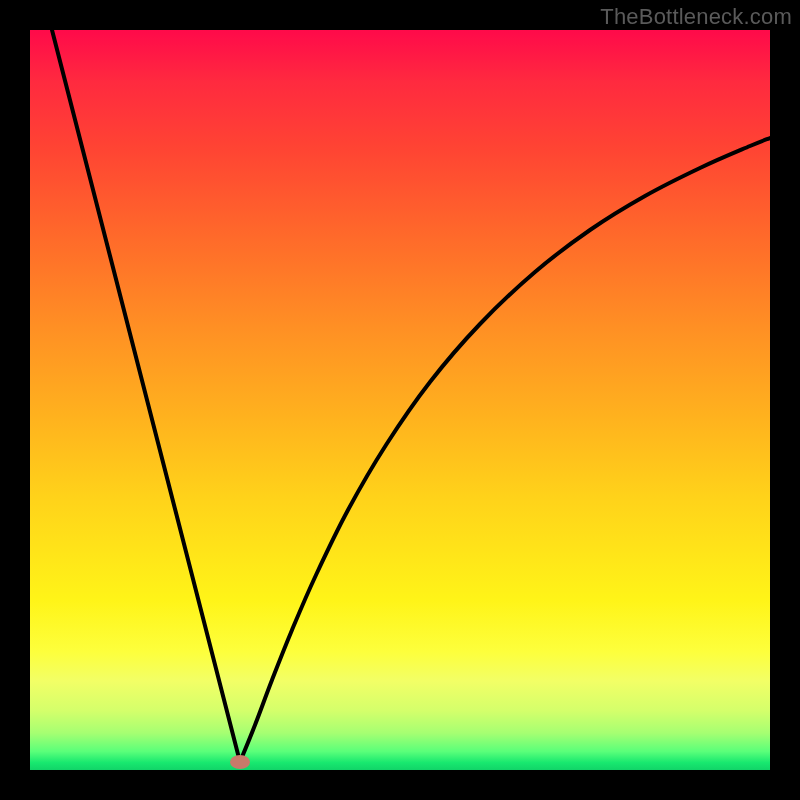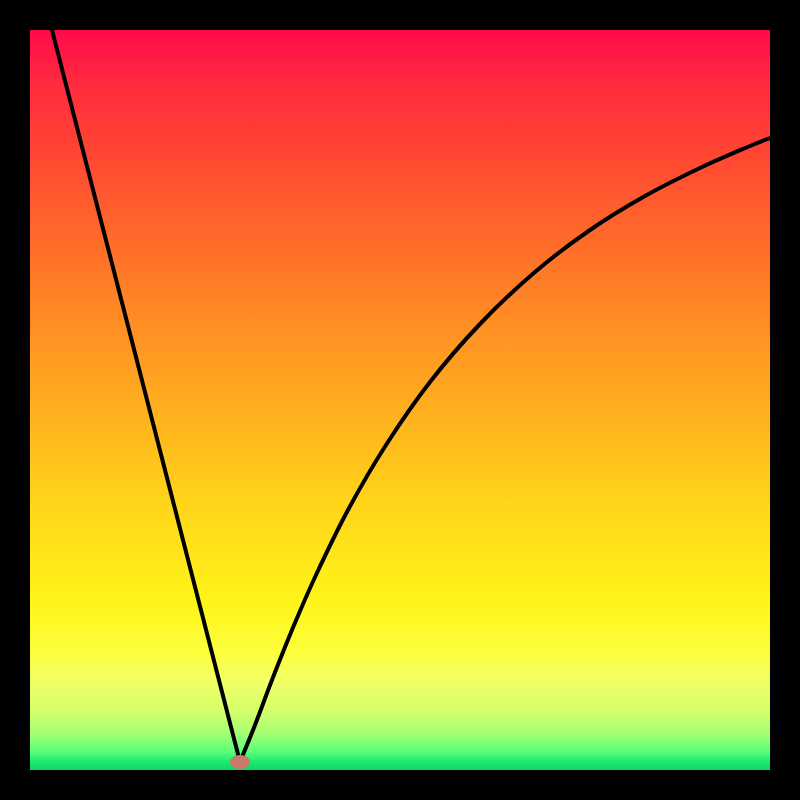--- a/index.html
+++ b/index.html
@@ -76,13 +76,14 @@
   <div class="plot">
     <div class="gradient"></div>
 
     <svg class="curve" viewBox="0 0 740 740" preserveAspectRatio="none">
       <path id="left-path" d="M 22 0 L 210 732" fill="none" stroke="#000000" stroke-width="4" stroke-linecap="round"></path>
       <path id="right-path" d="M 210 732 C 212.7 725.34, 219.24 709.76, 225 695 C 230.76 680.24, 235.34 667.1, 242 650 C 248.66 632.9, 254.08 618.9, 262 600 C 269.92 581.1, 275.92 566.6, 286 545 C 296.08 523.4, 305.4 503.4, 318 480 C 330.6 456.6, 341.24 438.04, 356 415 C 370.76 391.96, 383.08 373.78, 400 352 C 416.92 330.22, 431.1 313.8, 450 294 C 468.9 274.2, 485.2 258.92, 505 242 C 524.8 225.08, 540.2 213.68, 560 200 C 579.8 186.32, 595.2 177.16, 615 166 C 634.8 154.84, 651.1 147, 670 138 C 688.9 129, 707.4 121.4, 720 116 C 732.6 110.6, 736.4 109.44, 740 108" fill="none" stroke="#000000" stroke-width="4" stroke-linecap="round" stroke-linejoin="round"></path>
       <ellipse id="min-marker" cx="210" cy="732" rx="10" ry="7" fill="#c97a6a"></ellipse>
     </svg>
   </div>
 
+  <div class="watermark">TheBottleneck.com</div>
 </div>
 
 </body></html>

